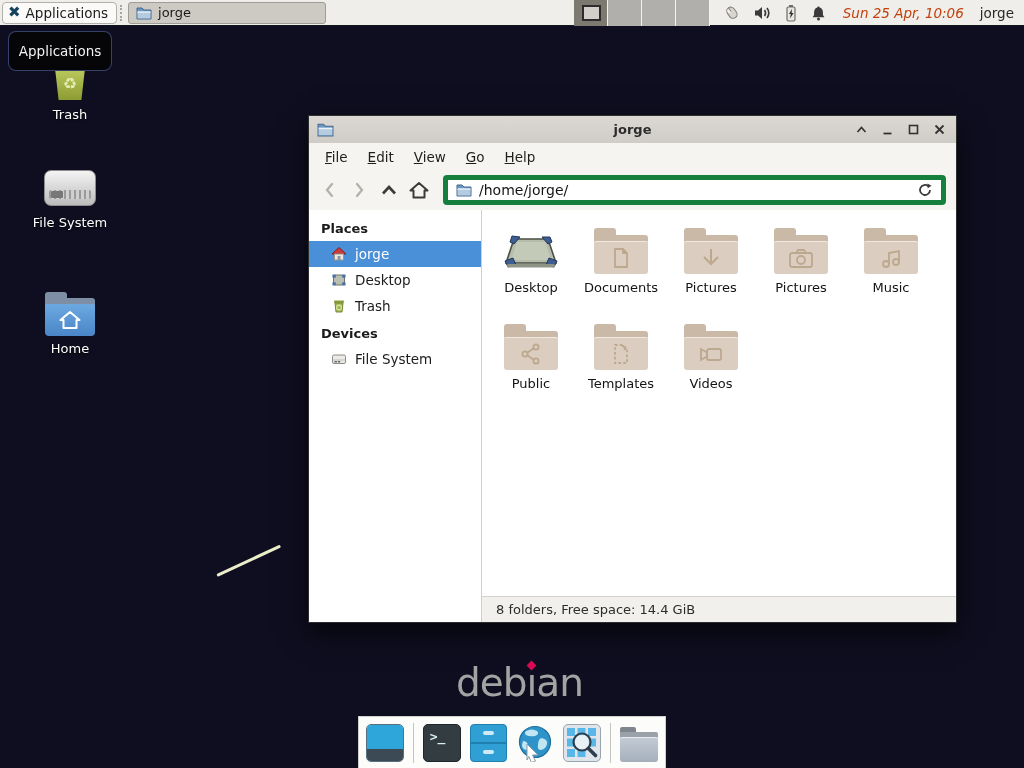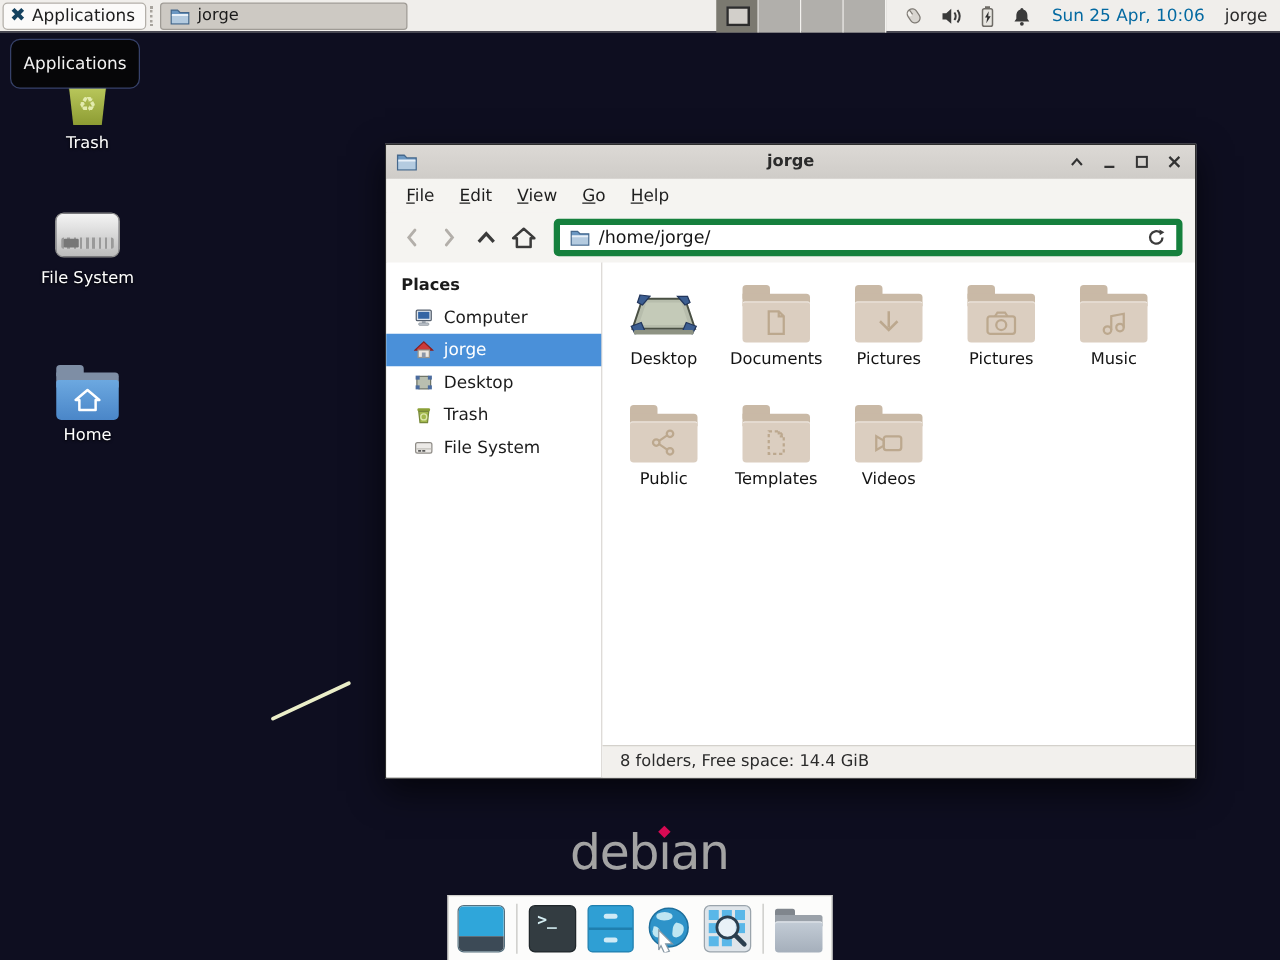--- a/index.html
+++ b/index.html
@@ -17,21 +17,21 @@
   .task-btn { width:198px; height:22px; background:#cdc9c3; border:1px solid #9f9b95;
     border-radius:3px; display:flex; align-items:center; gap:6px; padding:0 7px; }
   .task-btn .lbl { font-size:13px; color:#1a1a1a; }
   .panel-spacer { flex:1; }
   .pager { display:flex; height:26px; }
   .pager .ws { width:34px; height:26px; background:#b1afab; border-right:1px solid #f3f2ef; position:relative; }
   .pager .ws.active { background:#7b7970; }
   .pager .ws.active .mini-win { position:absolute; left:8px; top:5px; width:19px; height:16px;
     background:#d2cfca; border:2px solid #2c2c2c; }
   .tray { display:flex; align-items:center; gap:12px; margin-left:12px; }
-  .clock { font-size:13.5px; color:#0369a1; margin-left:16px; white-space:nowrap; }
+  .clock { font-size:13.5px; color:#c2410c; margin-left:16px; white-space:nowrap;font-style:italic; }
   .panel-user { font-size:13.5px; color:#2a2a2a; margin:0 10px 0 16px; }
 
   
   .tooltip { position:absolute; left:8px; top:31px; width:104px; height:40px;
     background:#060608; border:1px solid rgba(95,115,185,.55); border-radius:8px;
     display:flex; align-items:center; justify-content:center; z-index:30; }
   .tooltip span { color:#f2f2f2; font-size:13.5px; }
 
   
   .desk-icon { position:absolute; width:96px; display:flex; flex-direction:column; align-items:center; cursor:default; }
@@ -295,29 +295,20 @@
         <path d="M13,8 a5,5 0 1 1 -1.7,-3.8" fill="none" stroke="#3b3b3b" stroke-width="1.8"></path>
         <polygon points="10.5,1.5 14.5,3.8 10.8,6.2" fill="#3b3b3b"></polygon>
       </svg>
     </div>
   </div>
 
   <div class="content">
     <div class="sidebar">
       <div class="side-header">Places</div>
 
-      <div class="side-item">
-        <svg width="16" height="16" viewBox="0 0 16 16">
-          <rect x="2" y="2" width="12" height="8.5" rx="1" fill="#dde4ec" stroke="#56606e" stroke-width="1"></rect>
-          <rect x="3.5" y="3.5" width="9" height="5.5" fill="#3465a4"></rect>
-          <rect x="6.5" y="10.8" width="3" height="1.6" fill="#9aa2ac"></rect>
-          <rect x="4" y="12.4" width="8" height="1.8" rx="0.6" fill="#c3c9d0" stroke="#8a929c" stroke-width="0.7"></rect>
-        </svg>
-        <span>Computer</span>
-      </div>
 
       <div class="side-item selected">
         <svg width="16" height="16" viewBox="0 0 16 16">
           <polygon points="8,1.5 1,8 15,8" fill="#cc3a3a" stroke="#8c1d1d" stroke-width="1"></polygon>
           <rect x="3.5" y="8" width="9" height="6" fill="#ece8e1" stroke="#9a958d" stroke-width="1"></rect>
           <rect x="6.5" y="10" width="3" height="4" fill="#8c98a8"></rect>
         </svg>
         <span>jorge</span>
       </div>
 
@@ -334,20 +325,21 @@
 
       <div class="side-item">
         <svg width="16" height="16" viewBox="0 0 16 16">
           <rect x="3" y="2.5" width="10" height="2.4" rx="0.8" fill="#8ba037"></rect>
           <path d="M4,5 h8 l-1,9 h-6 z" fill="#a2b84c" stroke="#77883a" stroke-width="1"></path>
           <circle cx="8" cy="9.5" r="2.4" fill="none" stroke="#dce6ab" stroke-width="1.1"></circle>
         </svg>
         <span>Trash</span>
       </div>
 
+      <div class="side-header">Devices</div>
 
       <div class="side-item">
         <svg width="16" height="16" viewBox="0 0 16 16">
           <rect x="1.5" y="4" width="13" height="8.5" rx="1.5" fill="#eceae7" stroke="#8f8c87" stroke-width="1"></rect>
           <line x1="2" y1="9" x2="14" y2="9" stroke="#c2bfba" stroke-width="1"></line>
           <rect x="3.5" y="10" width="2.4" height="1.4" fill="#5a5a5a"></rect>
           <rect x="6.8" y="10" width="2.4" height="1.4" fill="#5a5a5a"></rect>
         </svg>
         <span>File System</span>
       </div>

